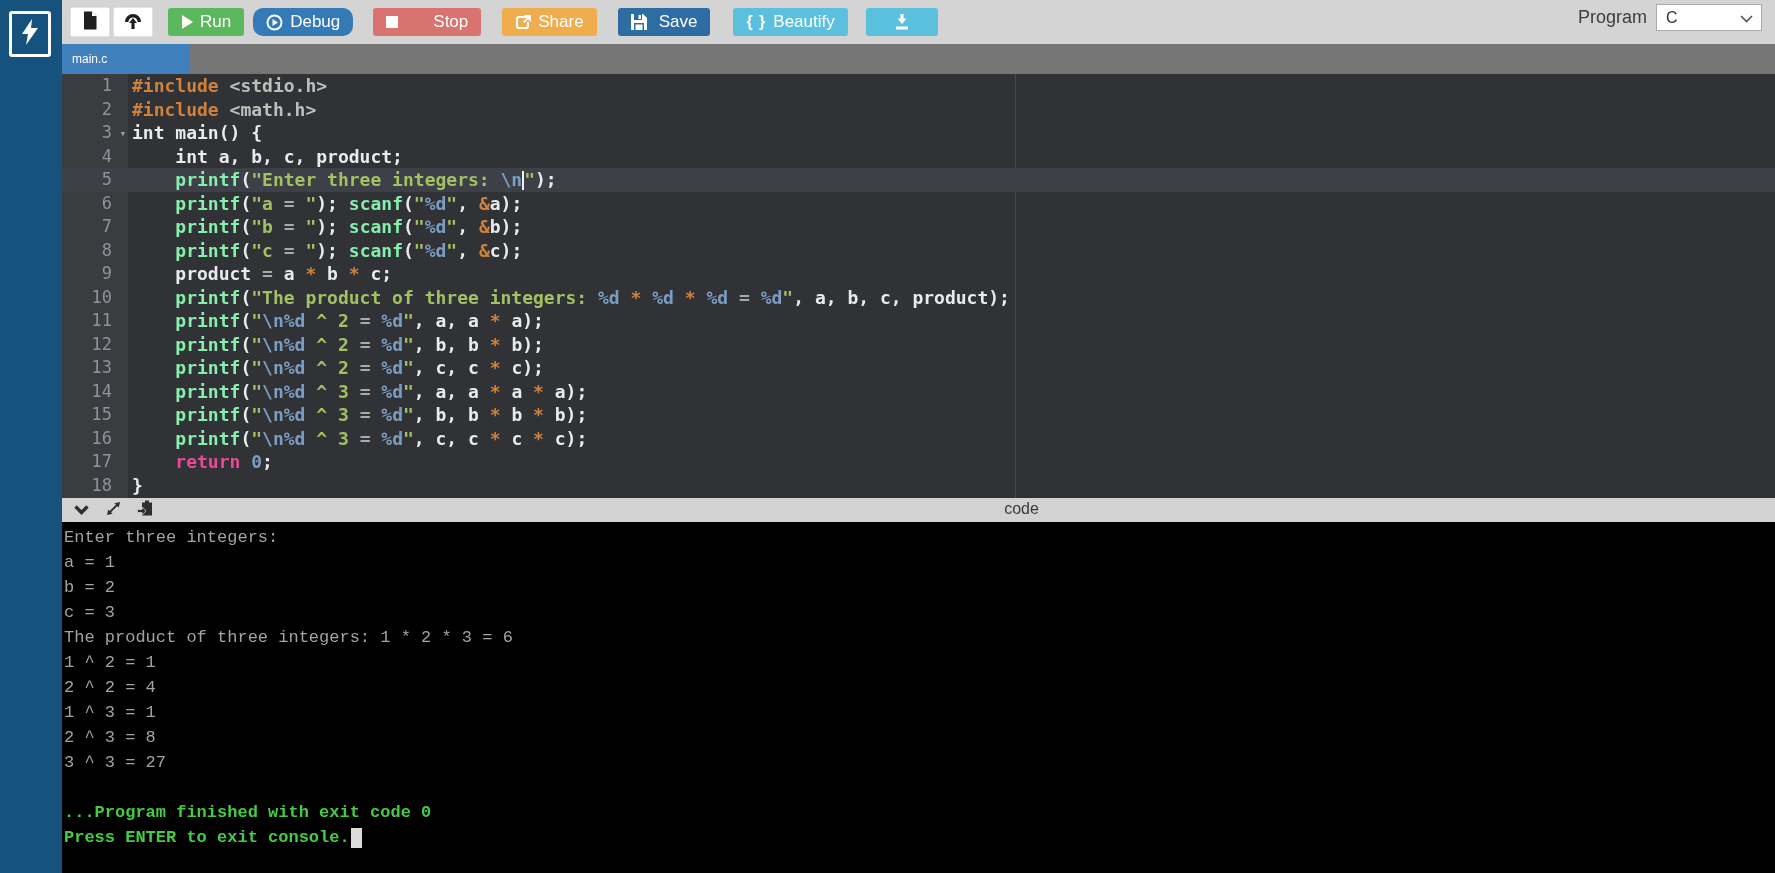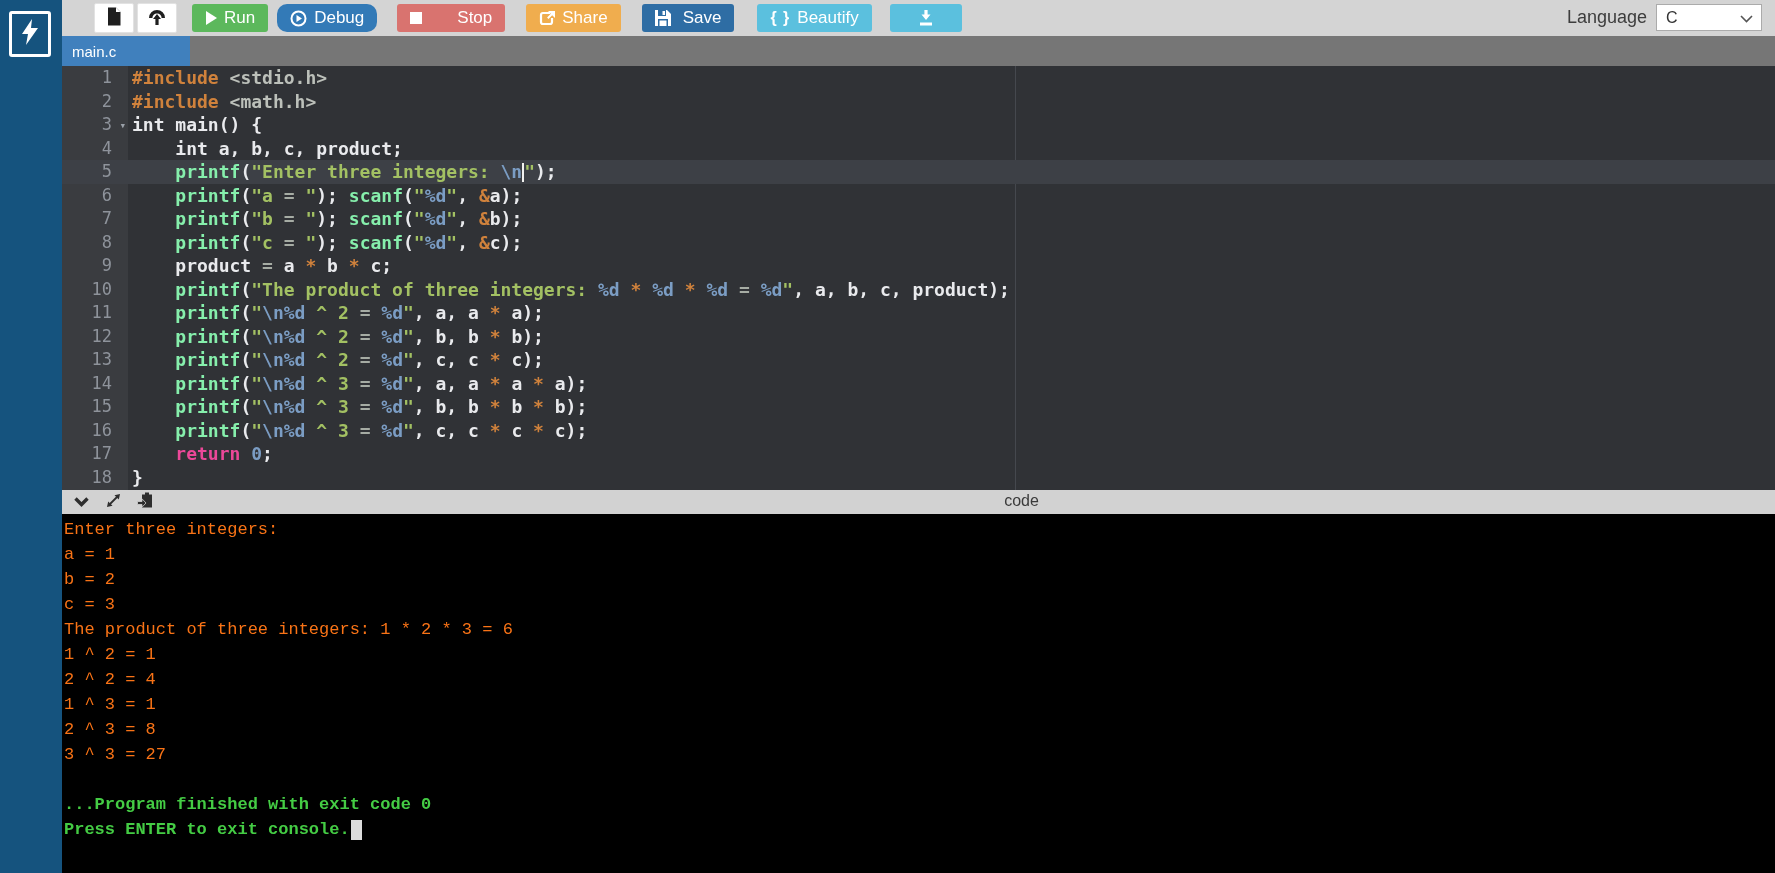--- a/index.html
+++ b/index.html
@@ -9,21 +9,21 @@
 
   
   .sidebar { width:62px; background:var(--c-sidebar,#15537e); flex:0 0 62px; position:relative; }
   .logo-box { position:absolute; top:11px; left:9px; width:42px; height:46px;
               border:3px solid #fff; border-radius:3px; display:flex; align-items:center; justify-content:center; }
 
   
   .main { flex:1; display:flex; flex-direction:column; height:873px; min-width:0; }
 
   
-  .toolbar { height:36px; background:#d4d4d4; display:flex; align-items:center; padding-left:8px; position:relative;margin-left:24px; }
+  .toolbar { height:44px; background:#d4d4d4; display:flex; align-items:center; padding-left:8px; position:relative; }
   .tbtn { height:28px; border:none; border-radius:3px; color:#fff; font-size:17px;
           display:flex; align-items:center; gap:7px; padding:0 13px; cursor:pointer;
           font-family:"Liberation Sans", sans-serif; }
   .tbtn svg { display:block; }
   .wbtn { width:40px; height:30px; background:#fff; border:1px solid #e2e2e2; border-radius:2px;
           display:flex; align-items:center; justify-content:center; cursor:pointer; margin-right:3px; }
   .btn-run      { background:var(--c-run,#5cb85c); margin-left:12px; }
   .btn-debug    { background:var(--c-debug,#337ab7); margin-left:9px;border-radius:10px; }
   .btn-stop     { background:var(--c-stop,#d9736f); margin-left:20px;gap:35px; }
   .btn-share    { background:var(--c-share,#f0ad4e); margin-left:21px; }
@@ -33,21 +33,21 @@
   .braces { font-weight:bold; font-size:16px; letter-spacing:1px; }
   .lang-wrap { position:absolute; right:13px; top:4px; display:flex; align-items:center; gap:9px; }
   .lang-label { font-size:18px; color:#3d3d3d; }
   .lang-select { width:106px; height:27px; background:#fff; border:1px solid #ababab;
                  display:flex; align-items:center; justify-content:space-between;
                  padding:0 8px 0 9px; font-size:16px; color:#333; cursor:pointer; }
 
   
   .tabbar { height:30px; background:#767676; display:flex; }
   .tab { height:30px; width:128px; background:var(--c-tab_active,#4080bd); color:#fff;
-         font-size:15px; display:flex; align-items:center; padding-left:10px; cursor:pointer; }
+         font-size:12px; display:flex; align-items:center; padding-left:10px; cursor:pointer; }
 
   
   .editor { height:424px; background:#303236; position:relative; overflow:hidden;
             font-family:"DejaVu Sans Mono", monospace; font-weight:bold; font-size:18px; }
   .gutter-bg { position:absolute; left:0; top:0; width:66px; height:100%; background:#3a3c40; }
   .print-margin { position:absolute; left:953px; top:0; width:1px; height:100%; background:#45484e; }
   .code-rows { position:relative; }
   .code-line { display:flex; height:23.5px; line-height:23.5px; white-space:pre; }
   .code-line.active { background:#3d4046; }
   .gcell { flex:0 0 66px; text-align:right; padding-right:16px; color:#8e939b;
@@ -69,21 +69,21 @@
 
   
   .console-header { height:24px; background:#d2d2d2; position:relative; display:flex; align-items:center; }
   .chicon { width:26px; height:22px; display:flex; align-items:center; justify-content:center;
             cursor:pointer; margin-left:6px; }
   .input-label { position:absolute; left:55.0%; top:2px; font-size:16px; color:#3a3a3a; }
 
   
   .console { flex:1; background:#000; padding:3px 0 0 2px; overflow:hidden;
              font-family:"Liberation Mono", monospace; font-size:17px; cursor:text; }
-  .con-line { height:25px; line-height:25px; white-space:pre; color:#f97316; }
+  .con-line { height:25px; line-height:25px; white-space:pre; color:#a3a3a3; }
   .con-line.status { color:var(--c-console_green,#44cc44); font-weight:bold; }
   .con-cursor { display:inline-block; width:11px; height:20px; background:#dcdcdc;
                 vertical-align:middle; margin-left:1px; }
 </style>
 </head>
 <body>
 
 <div class="app">
 
   <aside class="sidebar">
@@ -175,21 +175,21 @@
       <button class="tbtn btn-download">
         <span>
           <svg width="16" height="16" viewBox="0 0 16 16">
             <polygon points="8,10 3.5,4.5 6.4,4.5 6.4,0 9.6,0 9.6,4.5 12.5,4.5" fill="#fff"></polygon>
             <rect x="2" y="12.5" width="12" height="3" fill="#fff"></rect>
           </svg>
         </span>
       </button>
 
       <div class="lang-wrap">
-        <span class="lang-label">Language</span>
+        <span class="lang-label">Program</span>
         <div class="lang-select">
           <span>C</span>
           <span>
             <svg width="13" height="8" viewBox="0 0 13 8">
                 <polyline points="1,1 6.5,6.5 12,1" fill="none" stroke="#555" stroke-width="1.6"></polyline>
               </svg>
           </span>
         </div>
       </div>
     </header>

